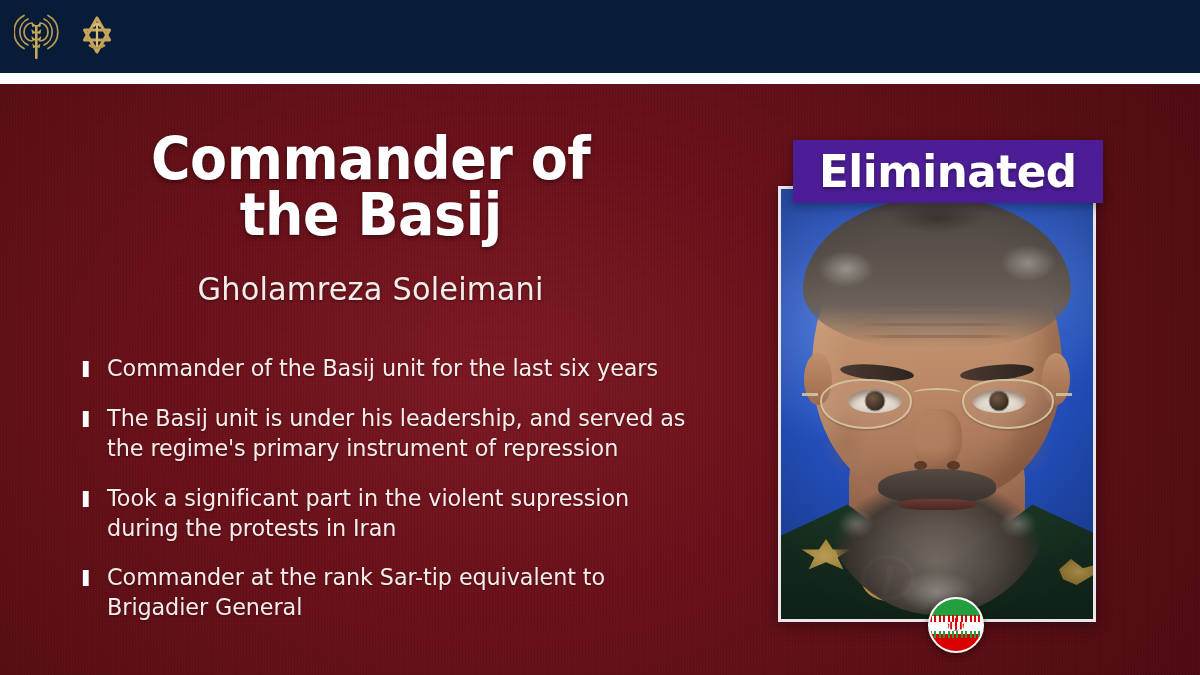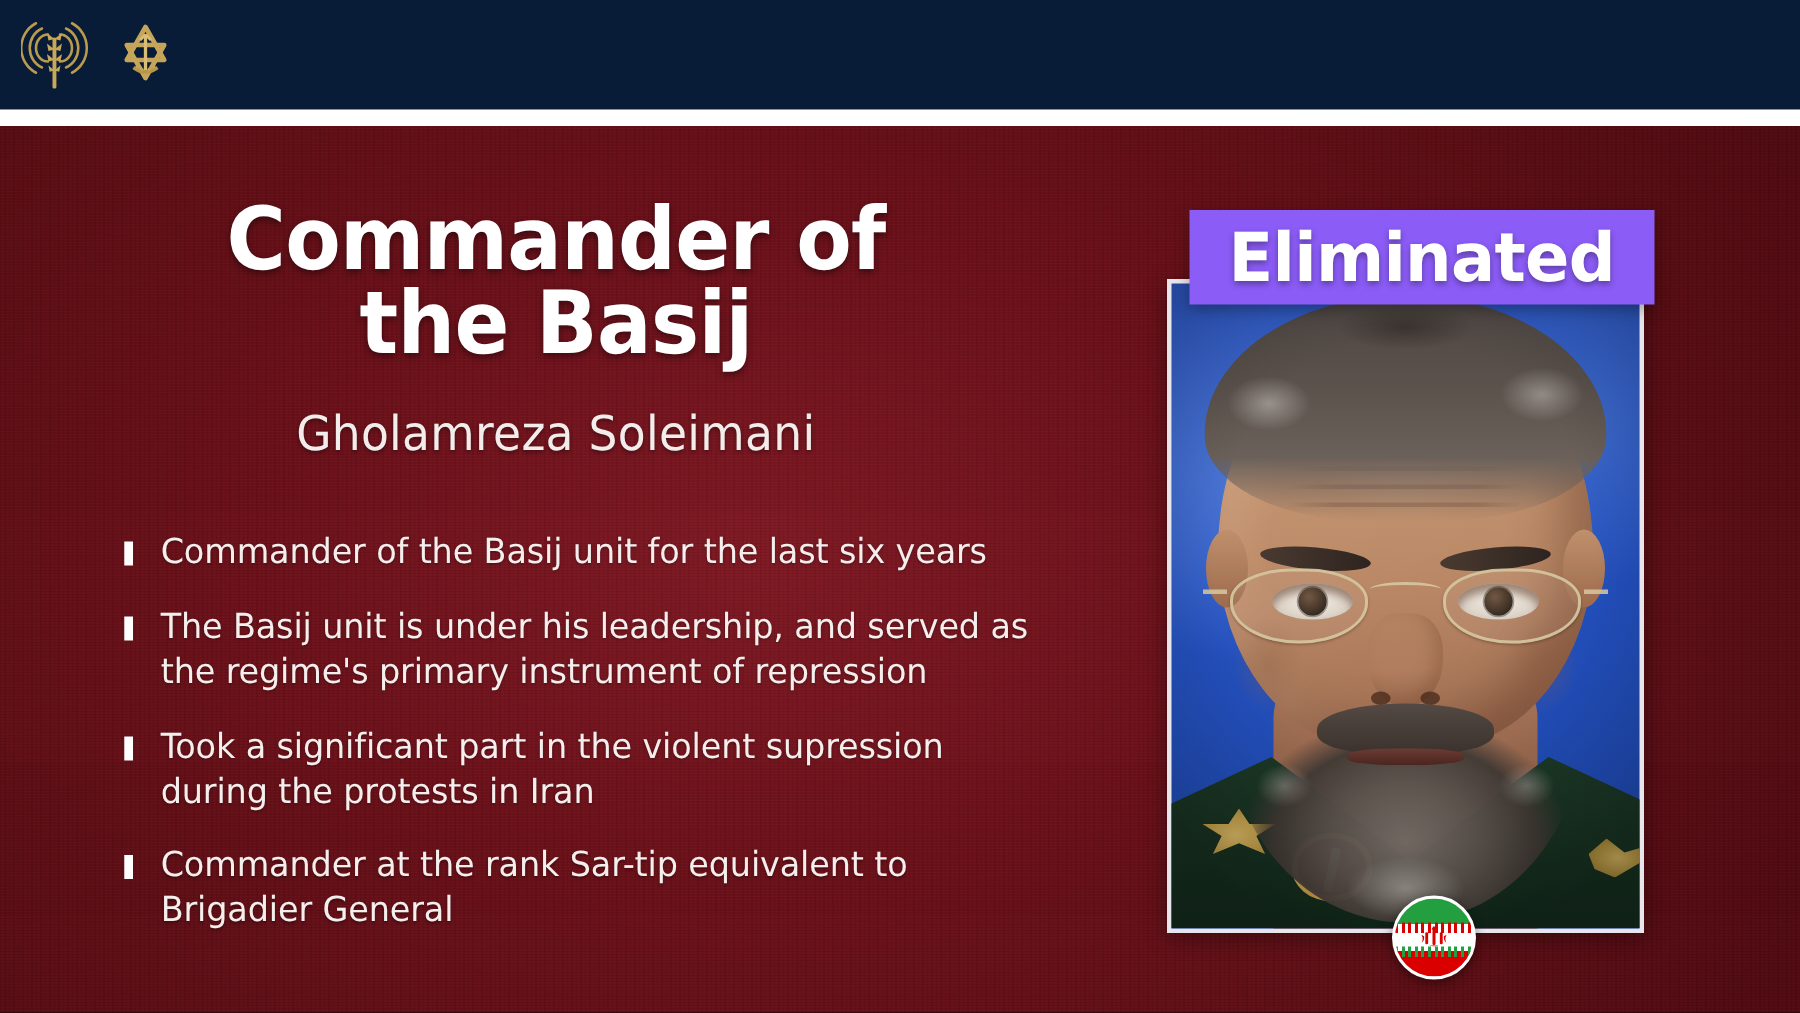--- a/index.html
+++ b/index.html
@@ -309,21 +309,21 @@
   .photo-vignette{
     position:absolute; inset:0;
     background:radial-gradient(ellipse 230px 260px at 50% 42%, rgba(0,0,0,0) 55%, rgba(0,0,0,0.22) 100%);
     pointer-events:none;
   }
 
   
   .eliminated{
     position:absolute; left:793px; top:140px;
     width:310px; height:63px;
-    background:#8b5cf6;
+    background:#4c1d95;
     display:flex; align-items:center; justify-content:center;
     box-shadow:0 3px 10px rgba(0,0,0,0.35);
     z-index:6;
   }
   .eliminated span{
     color:#ffffff;
     font-family:"DejaVu Sans", sans-serif;
     font-weight:bold;
     font-size:45px;
     line-height:1;

